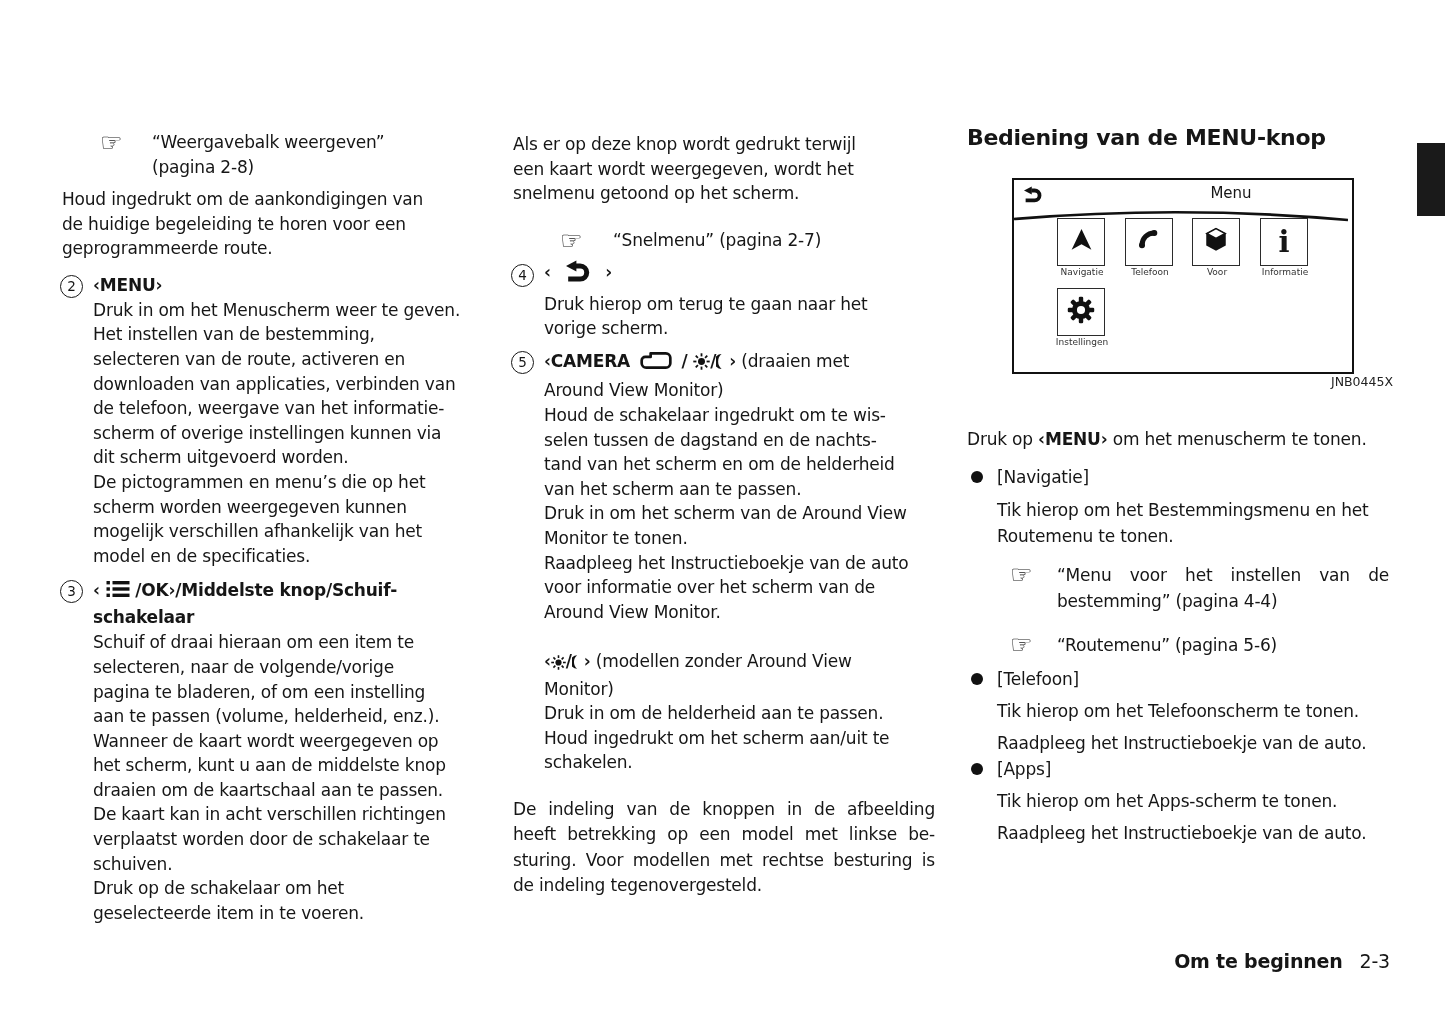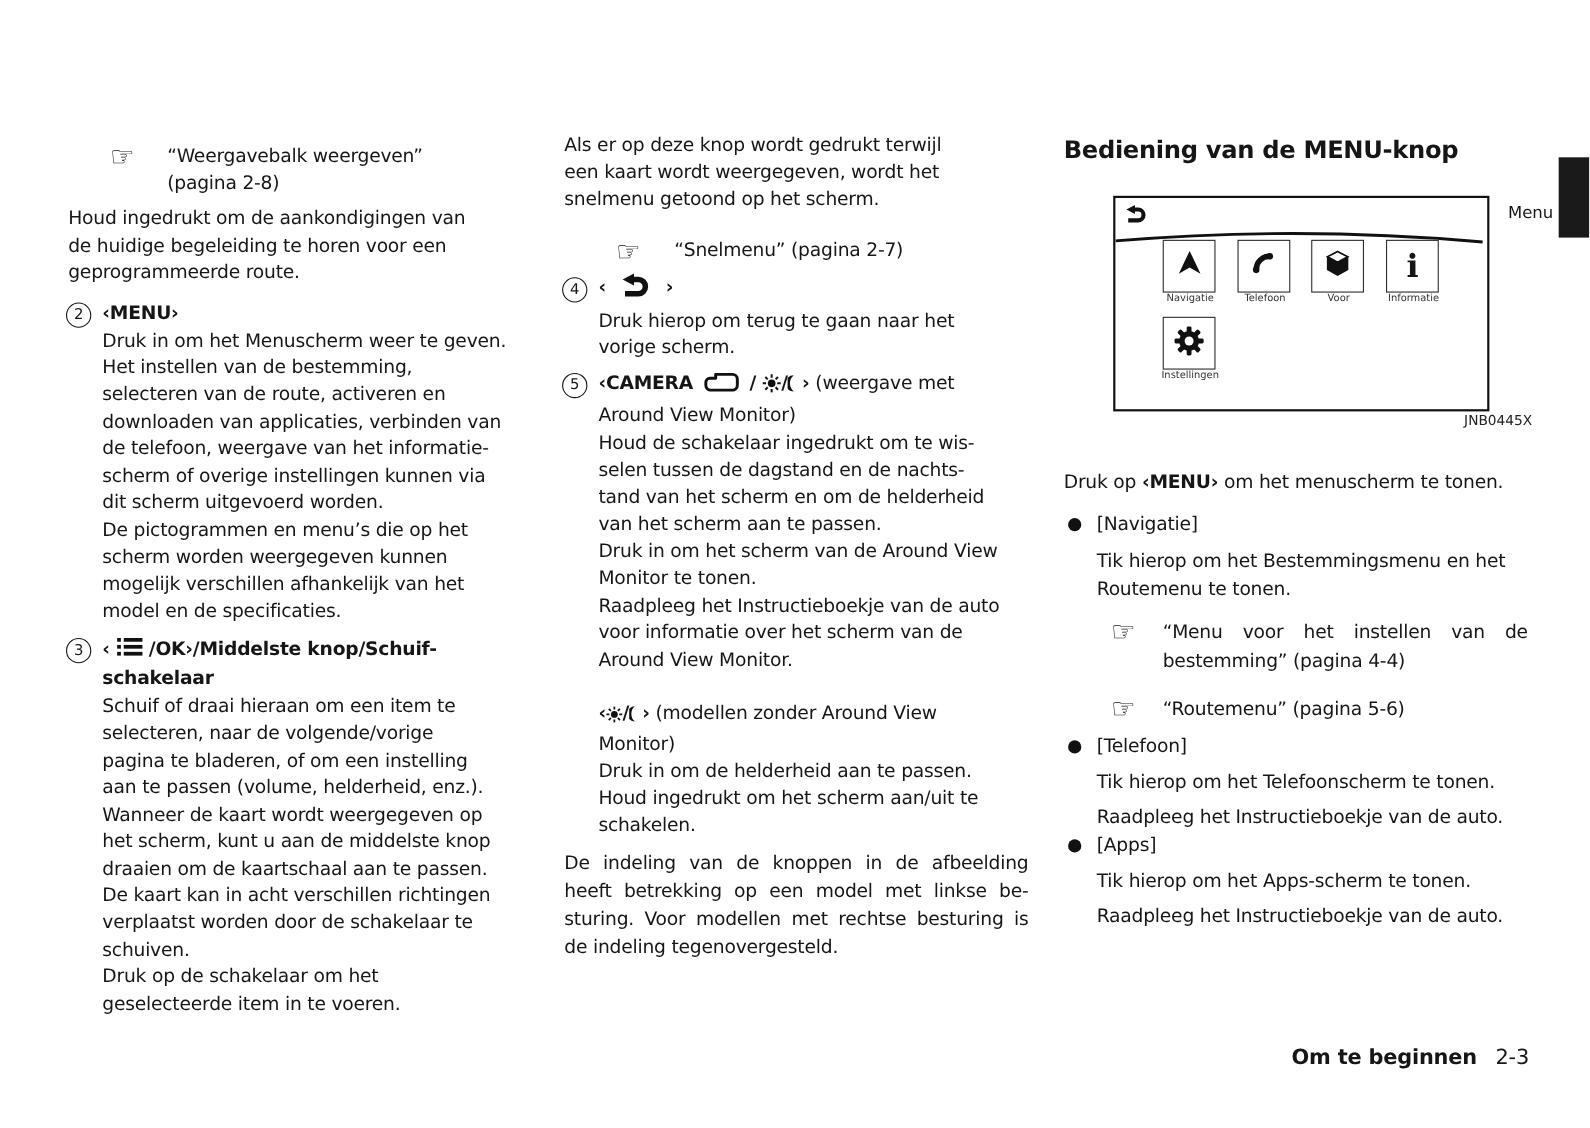--- a/index.html
+++ b/index.html
@@ -14,27 +14,27 @@
   .item{position:relative;padding-left:31px;}
   .cnum{position:absolute;left:-2px;top:2px;width:21px;height:21px;border:1.5px solid #161616;
         border-radius:50%;font-size:13.5px;line-height:21px;text-align:center;letter-spacing:0;}
   .ih{font-weight:bold;line-height:25px;}
   .refrow{display:flex;align-items:flex-start;}
   .hand{font-size:25px;line-height:26px;flex:0 0 52px;}
   .reftext{line-height:25px;}
   .ind2{margin-left:0;}
   .icon-svg{display:inline-block;vertical-align:-4px;}
   
-  .note{width:422px;line-height:25.4px;margin-top:10px;}
+  .note{width:422px;line-height:25.4px;margin-top:22px;}
   .jline{text-align:justify;text-align-last:justify;}
   .jline.last{text-align-last:left;}
   
   .r-head{font-size:22px;font-weight:bold;letter-spacing:-0.3px;text-align:center;}
   .figure{position:absolute;left:45px;top:58px;width:338px;height:192px;border:2px solid #111;background:#fff;}
-  .fig-title{position:absolute;top:4px;left:16px;width:100%;text-align:right;font-size:15px;letter-spacing:0;padding-left:44px;}
+  .fig-title{position:absolute;top:4px;left:4px;width:100%;text-align:center;font-size:15px;letter-spacing:0;padding-left:44px;}
   .fig-back{position:absolute;left:8px;top:6px;}
   .fig-curve{position:absolute;left:0;top:24px;}
   .tile{position:absolute;width:46px;height:46px;border:1.5px solid #2b2b2b;background:#fff;
         display:flex;align-items:center;justify-content:center;}
   .tile-label{position:absolute;width:94px;text-align:center;font-size:9px;color:#333;letter-spacing:0;}
   .fig-caption{position:absolute;top:254px;right:4px;font-size:12.5px;color:#222;letter-spacing:0;}
   .lead{position:absolute;top:306px;left:0;line-height:26px;}
   .bullets{position:absolute;top:344px;left:0;width:430px;}
   .bullet{position:relative;padding-left:30px;}
   .dot{position:absolute;left:4px;top:7px;width:12px;height:12px;border-radius:50%;background:#111;}
@@ -119,21 +119,21 @@
 De kaart kan in acht verschillen richtingen
 verplaatst worden door de schakelaar te
 schuiven.
 Druk op de schakelaar om het
 geselecteerde item in te voeren.</div>
     </div>
   </div>
 
   <div class="col col-mid">
 
-    <div class="lines" style="margin-top:0">Als er op deze knop wordt gedrukt terwijl
+    <div class="lines" style="margin-top:12px">Als er op deze knop wordt gedrukt terwijl
 een kaart wordt weergegeven, wordt het
 snelmenu getoond op het scherm.</div>
 
     <div class="refrow" style="margin-left:47px;margin-top:22px">
       <span class="hand" style="flex:0 0 53px">☞</span>
       <div class="reftext">“Snelmenu” (pagina 2-7)</div>
     </div>
 
     <div class="item" style="margin-top:6px">
       <span class="cnum" style="top:4px">4</span>
@@ -165,21 +165,21 @@
                 <line x1="9" y1="14.4" x2="9" y2="17.7"></line>
                 <line x1="0.3" y1="9" x2="3.6" y2="9"></line>
                 <line x1="14.4" y1="9" x2="17.7" y2="9"></line>
                 <line x1="2.9" y1="2.9" x2="5.2" y2="5.2"></line>
                 <line x1="12.8" y1="12.8" x2="15.1" y2="15.1"></line>
                 <line x1="2.9" y1="15.1" x2="5.2" y2="12.8"></line>
                 <line x1="12.8" y1="5.2" x2="15.1" y2="2.9"></line>
               </g>
             </svg></span><span>/</span><span class="icon-svg" style="vertical-align:-3px"><svg width="13" height="17" viewBox="0 0 14 18">
               <path d="M6,1 A8,8 0 1 0 6,17 A10.5,10.5 0 0 1 6,1 Z" fill="#111"></path>
-            </svg></span><span>›</span><span style="font-weight:normal"> (weergave met</span>
+            </svg></span><span>›</span><span style="font-weight:normal"> (draaien met</span>
       </div>
       <div class="ih" style="font-weight:normal">Around View Monitor)</div>
       <div class="lines">Houd de schakelaar ingedrukt om te wis-
 selen tussen de dagstand en de nachts-
 tand van het scherm en om de helderheid
 van het scherm aan te passen.
 Druk in om het scherm van de Around View
 Monitor te tonen.
 Raadpleeg het Instructieboekje van de auto
 voor informatie over het scherm van de

